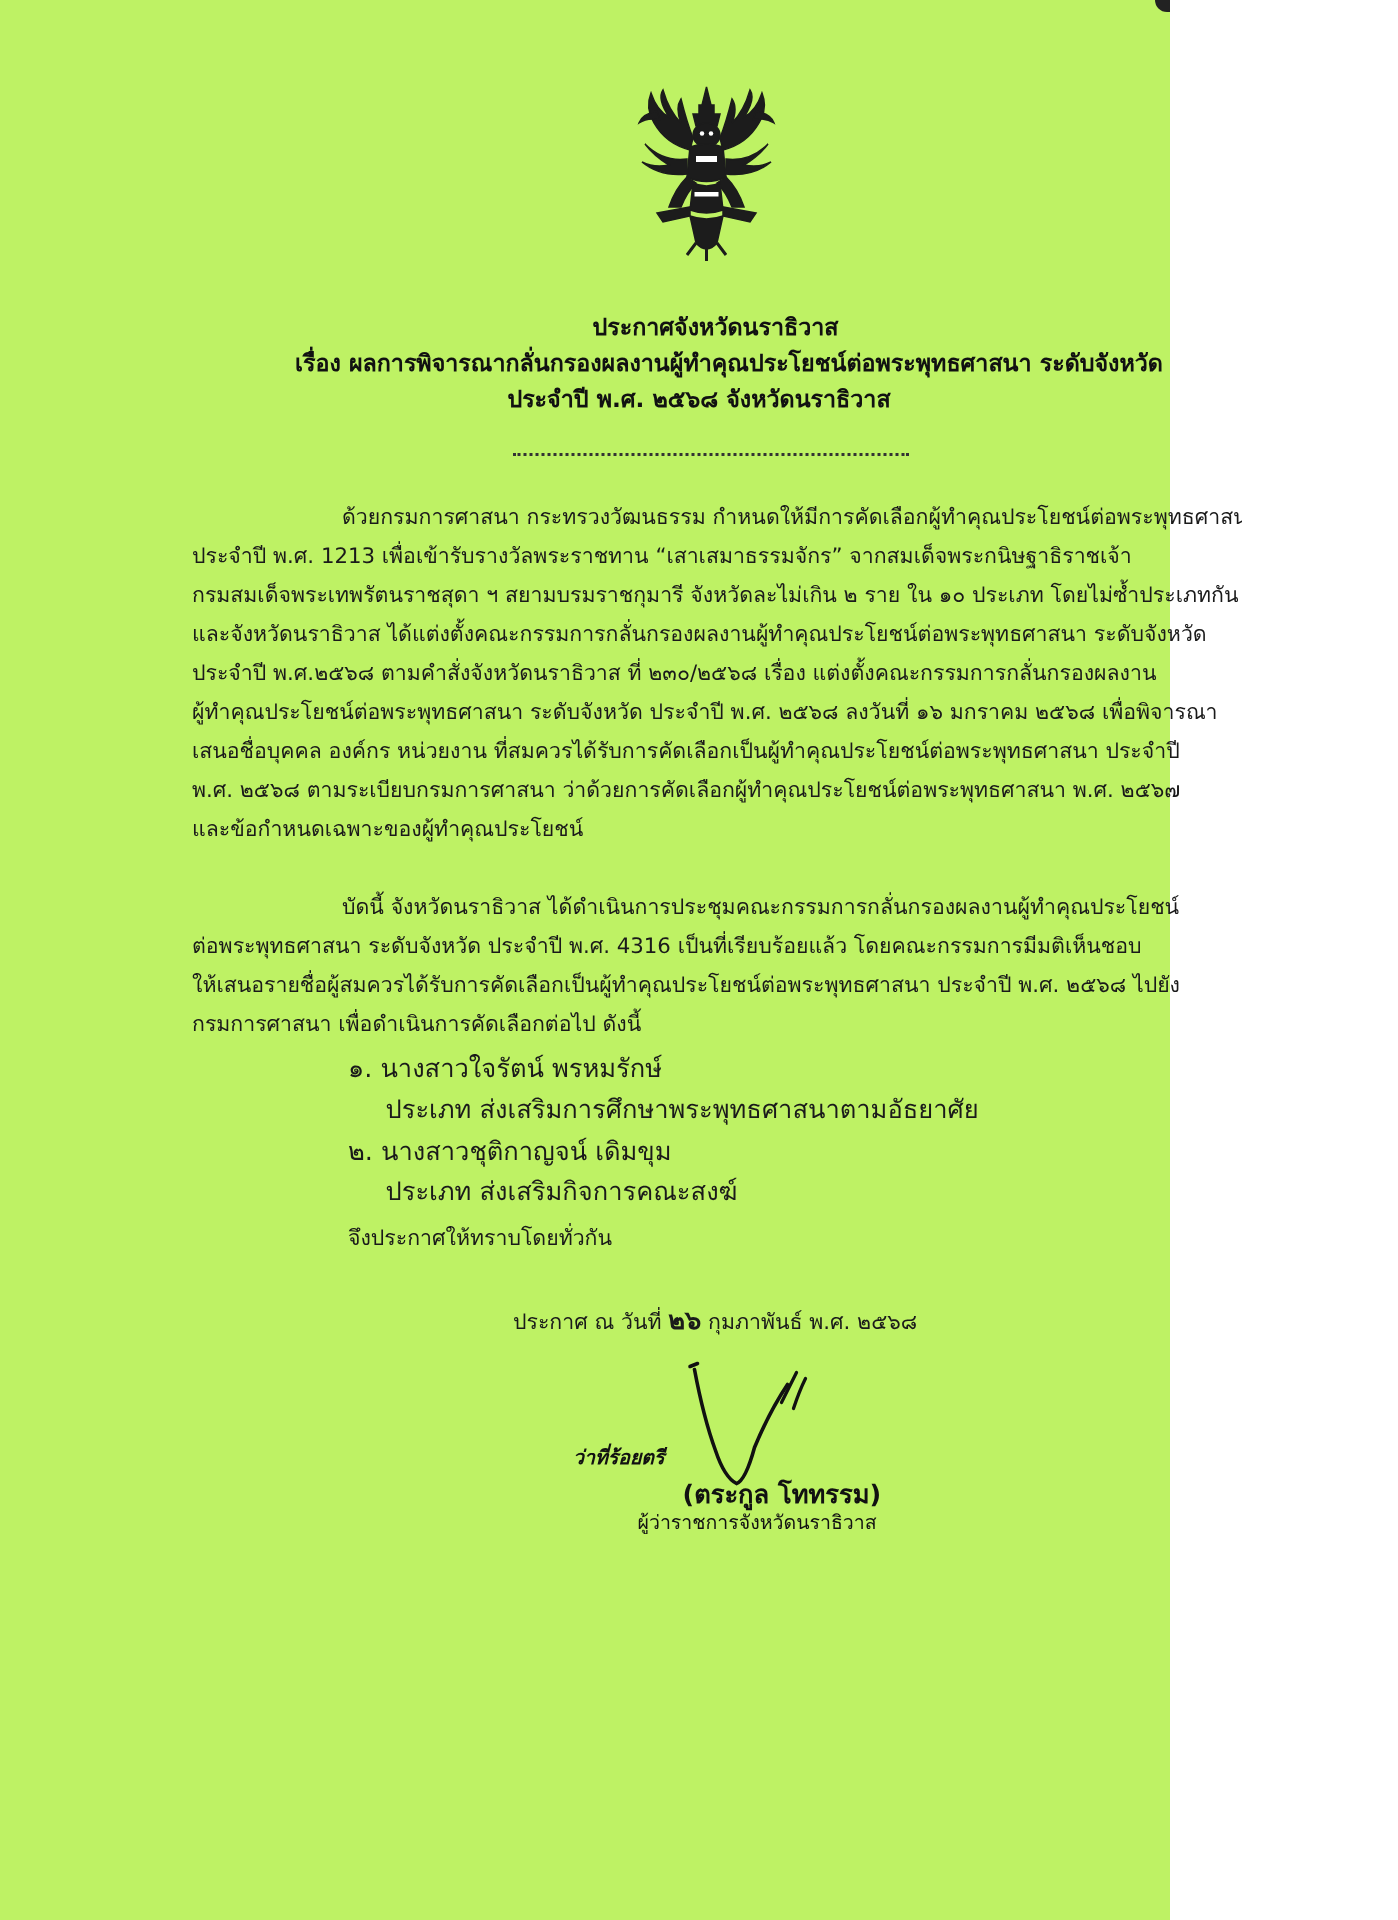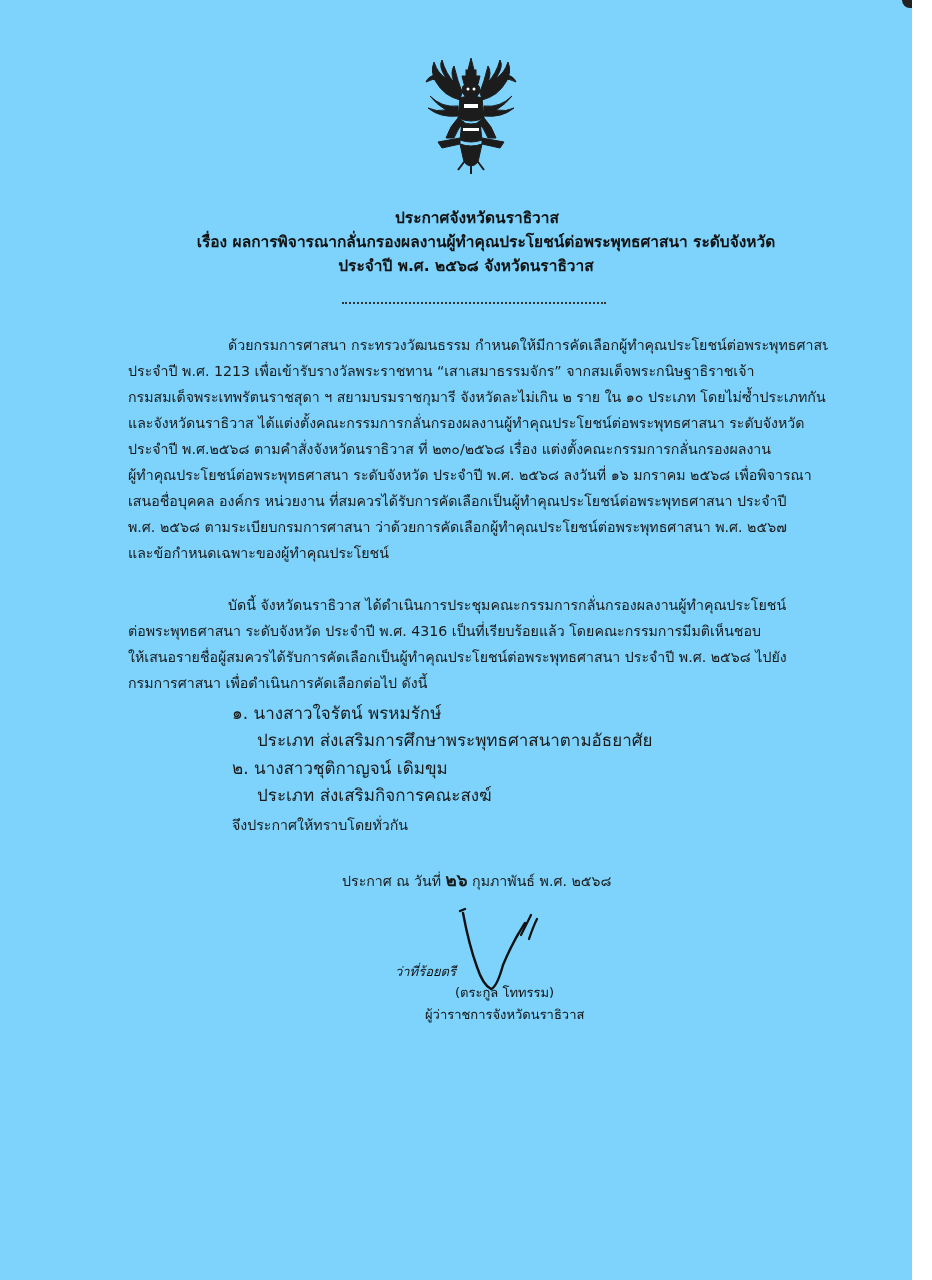--- a/index.html
+++ b/index.html
@@ -11,22 +11,22 @@
       width: 932px;
       height: 1280px;
       position: relative;
       overflow: hidden;
       font-family: "DejaVu Sans", "Liberation Sans", sans-serif;
       color: #1a1a1a;
     }
     .page {
       position: absolute;
       left: 0; top: 0;
-      width: 912px; height: 1280px;
-      background: #7dd3fc;
+      width: 780px; height: 1280px;
+      background: #bef264;
     }
     .corner-mark {
       position: absolute;
       right: 0; top: 0;
       width: 10px; height: 8px;
       background: #222;
       border-bottom-left-radius: 8px;
     }
     .emblem {
       position: absolute;
@@ -93,31 +93,31 @@
       font-weight: bold;
       font-size: 17px;
     }
     .signature {
       position: absolute;
       left: 455px; top: 905px;
       width: 90px; height: 95px;
     }
     .sig-prefix {
       position: absolute;
-      left: 395px; top: 961px;
+      left: 382px; top: 961px;
       font-size: 13px;
-      font-weight: normal;
+      font-weight: bold;
       font-style: italic;
       color: #111;
     }
     .signer-name {
       position: absolute;
       left: 455px; top: 982px;
-      font-size: 13px;
-      font-weight: normal;
+      font-size: 17px;
+      font-weight: bold;
       color: #111;
     }
     .signer-title {
       position: absolute;
       left: 425px; top: 1004px;
       font-size: 13px;
       font-weight: normal;
       color: #111;
     }
   </style>

